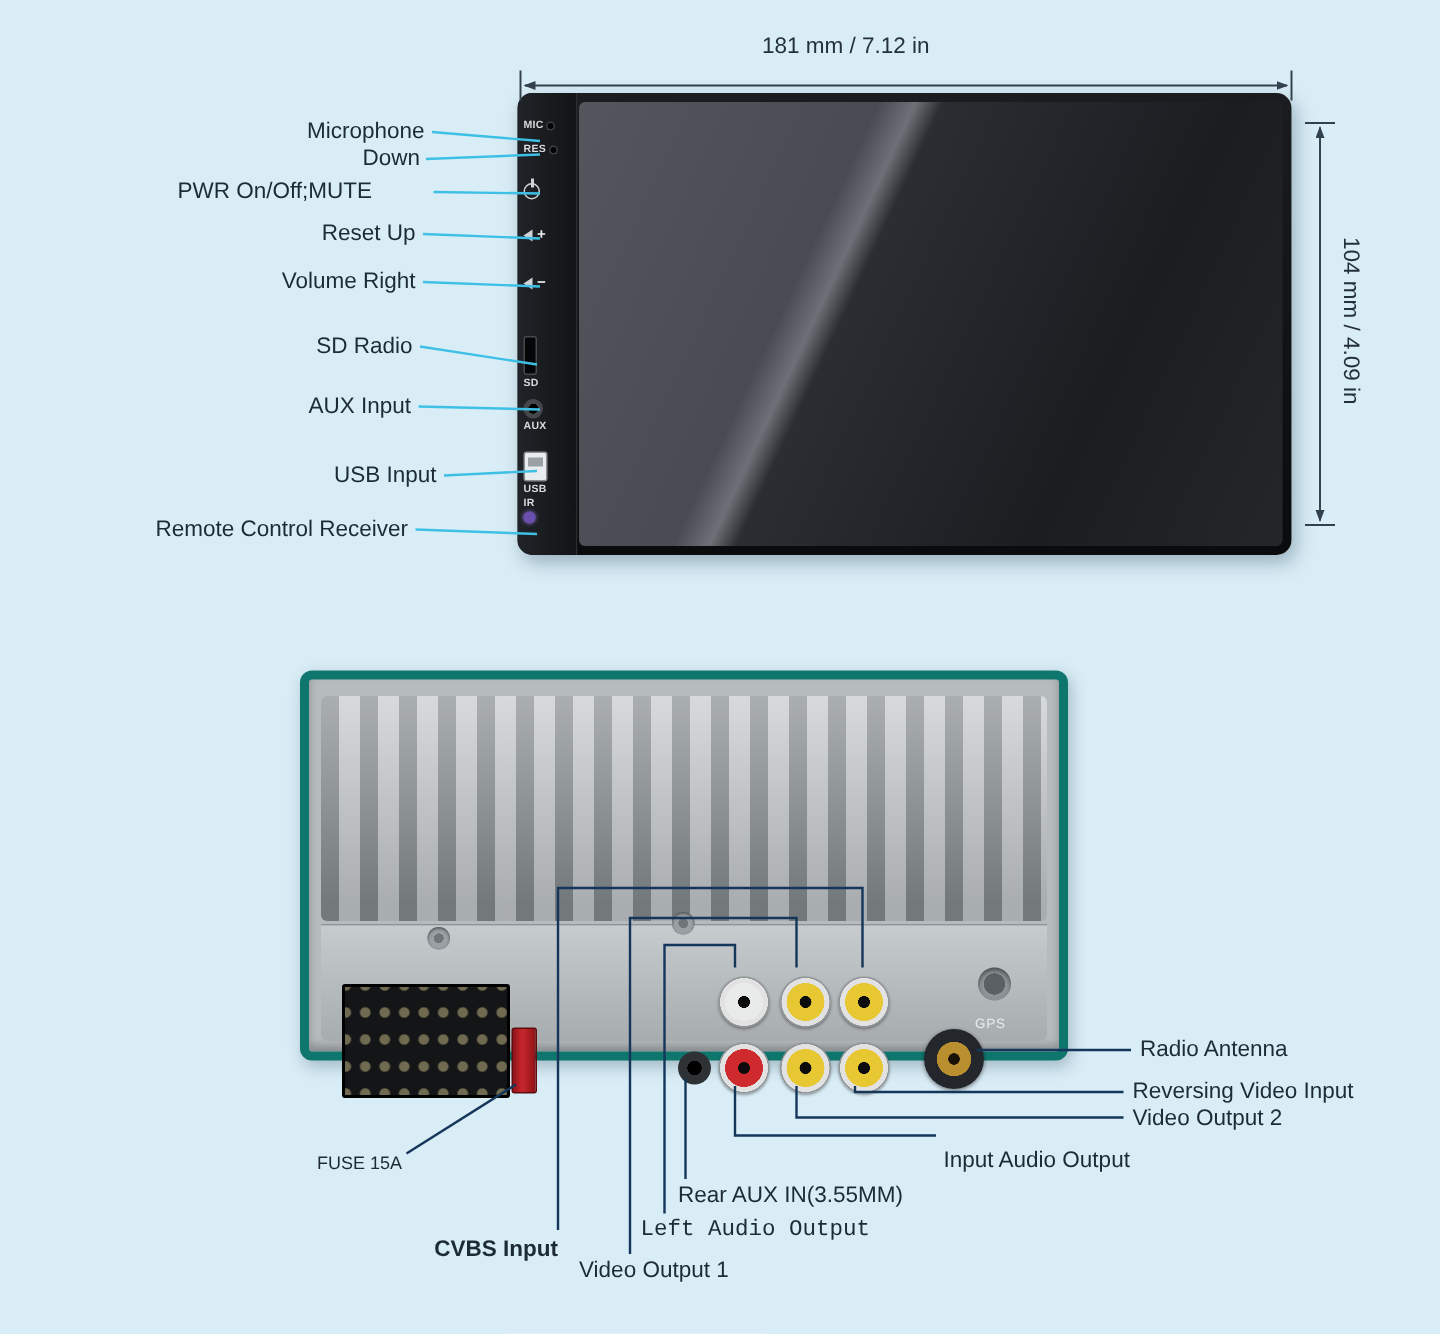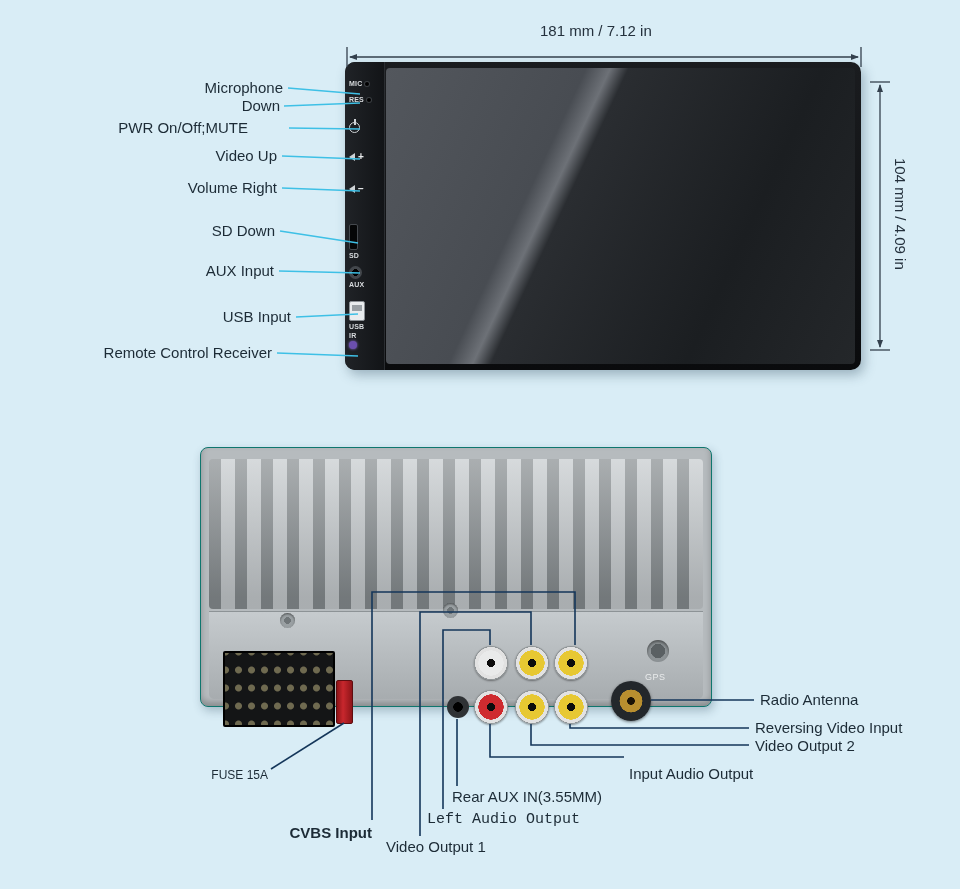--- a/index.html
+++ b/index.html
@@ -42,21 +42,21 @@
   .sd-slot { width:9px; height:26px; background:#050607; border:1px solid #45494e; border-radius:2px; }
   .aux-jack { width:13px; height:13px; border-radius:50%;
               background:radial-gradient(circle,#000 0 35%,#43474c 36% 75%,#202327 76% 100%); }
   .usb-port { width:16px; height:20px; background:#e9ecee; border:1px solid #8a8f94; border-radius:2px; position:relative; }
   .usb-port::after { content:""; position:absolute; left:2px; right:2px; top:3px; height:6px; background:#9aa0a5; }
   .ir-dot { width:8px; height:8px; border-radius:50%; background:#6b4fae; box-shadow:0 0 3px #8a6fd0; }
 
   
   .device-rear {
     position:absolute; left:200px; top:447px; width:512px; height:260px;
-    background:#b6bbbe; border:1px solid #0f766e; border-radius:8px;
+    background:#b6bbbe; border:6px solid #0f766e; border-radius:8px;
     box-shadow:2px 4px 10px rgba(40,70,90,.3), inset 0 -4px 6px rgba(0,0,0,.25);
   }
   .ribs {
     position:absolute; left:8px; top:11px; right:8px; height:150px; border-radius:4px;
     background:
       linear-gradient(180deg,rgba(255,255,255,.30),rgba(0,0,0,.14) 92%),
       repeating-linear-gradient(90deg,#868c8f 0 12px,#c5cacd 12px 26px);
   }
   .plate {
     position:absolute; left:8px; top:163px; right:8px; bottom:7px;
@@ -192,29 +192,29 @@
       <polyline points="490,645 490,630 443,630 443,809"></polyline>
       <polyline points="457,719 457,786"></polyline>
       <polyline points="490,724 490,757 624,757"></polyline>
       <polyline points="531,724 531,745 749,745"></polyline>
       <polyline points="570,724 570,728 749,728"></polyline>
       <polyline points="651,700 754,700"></polyline>
       <polyline points="271,769 344,723"></polyline>
     </g>
   </svg>
 
-  <div class="dim-label" style="left:540px; top:22px;">181 mm / 7.12 in</div>
+  <div class="dim-label" style="left:508px; top:22px;">181 mm / 7.12 in</div>
   <div class="dim-label vert" style="left:892px; top:158px;">104 mm / 4.09 in</div>
 
   <div class="label r" style="right:677px; top:79px;">Microphone</div>
   <div class="label r" style="right:680px; top:97px;">Down</div>
   <div class="label r" style="right:712px; top:119px;">PWR On/Off;MUTE</div>
-  <div class="label r" style="right:683px; top:147px;">Video Up</div>
+  <div class="label r" style="right:683px; top:147px;">Reset Up</div>
   <div class="label r" style="right:683px; top:179px;">Volume Right</div>
-  <div class="label r" style="right:685px; top:222px;">SD Down</div>
+  <div class="label r" style="right:685px; top:222px;">SD Radio</div>
   <div class="label r" style="right:686px; top:262px;">AUX Input</div>
   <div class="label r" style="right:669px; top:308px;">USB Input</div>
   <div class="label r" style="right:688px; top:344px;">Remote Control Receiver</div>
 
   <div class="label" style="left:760px; top:691px;">Radio Antenna</div>
   <div class="label" style="left:755px; top:719px;">Reversing Video Input</div>
   <div class="label" style="left:755px; top:737px;">Video Output 2</div>
   <div class="label" style="left:629px; top:765px;">Input Audio Output</div>
   <div class="label" style="left:452px; top:788px;">Rear AUX IN(3.55MM)</div>
   <div class="label" style="left:427px; top:811px;font-family:Liberation Mono, monospace;">Left Audio Output</div>

